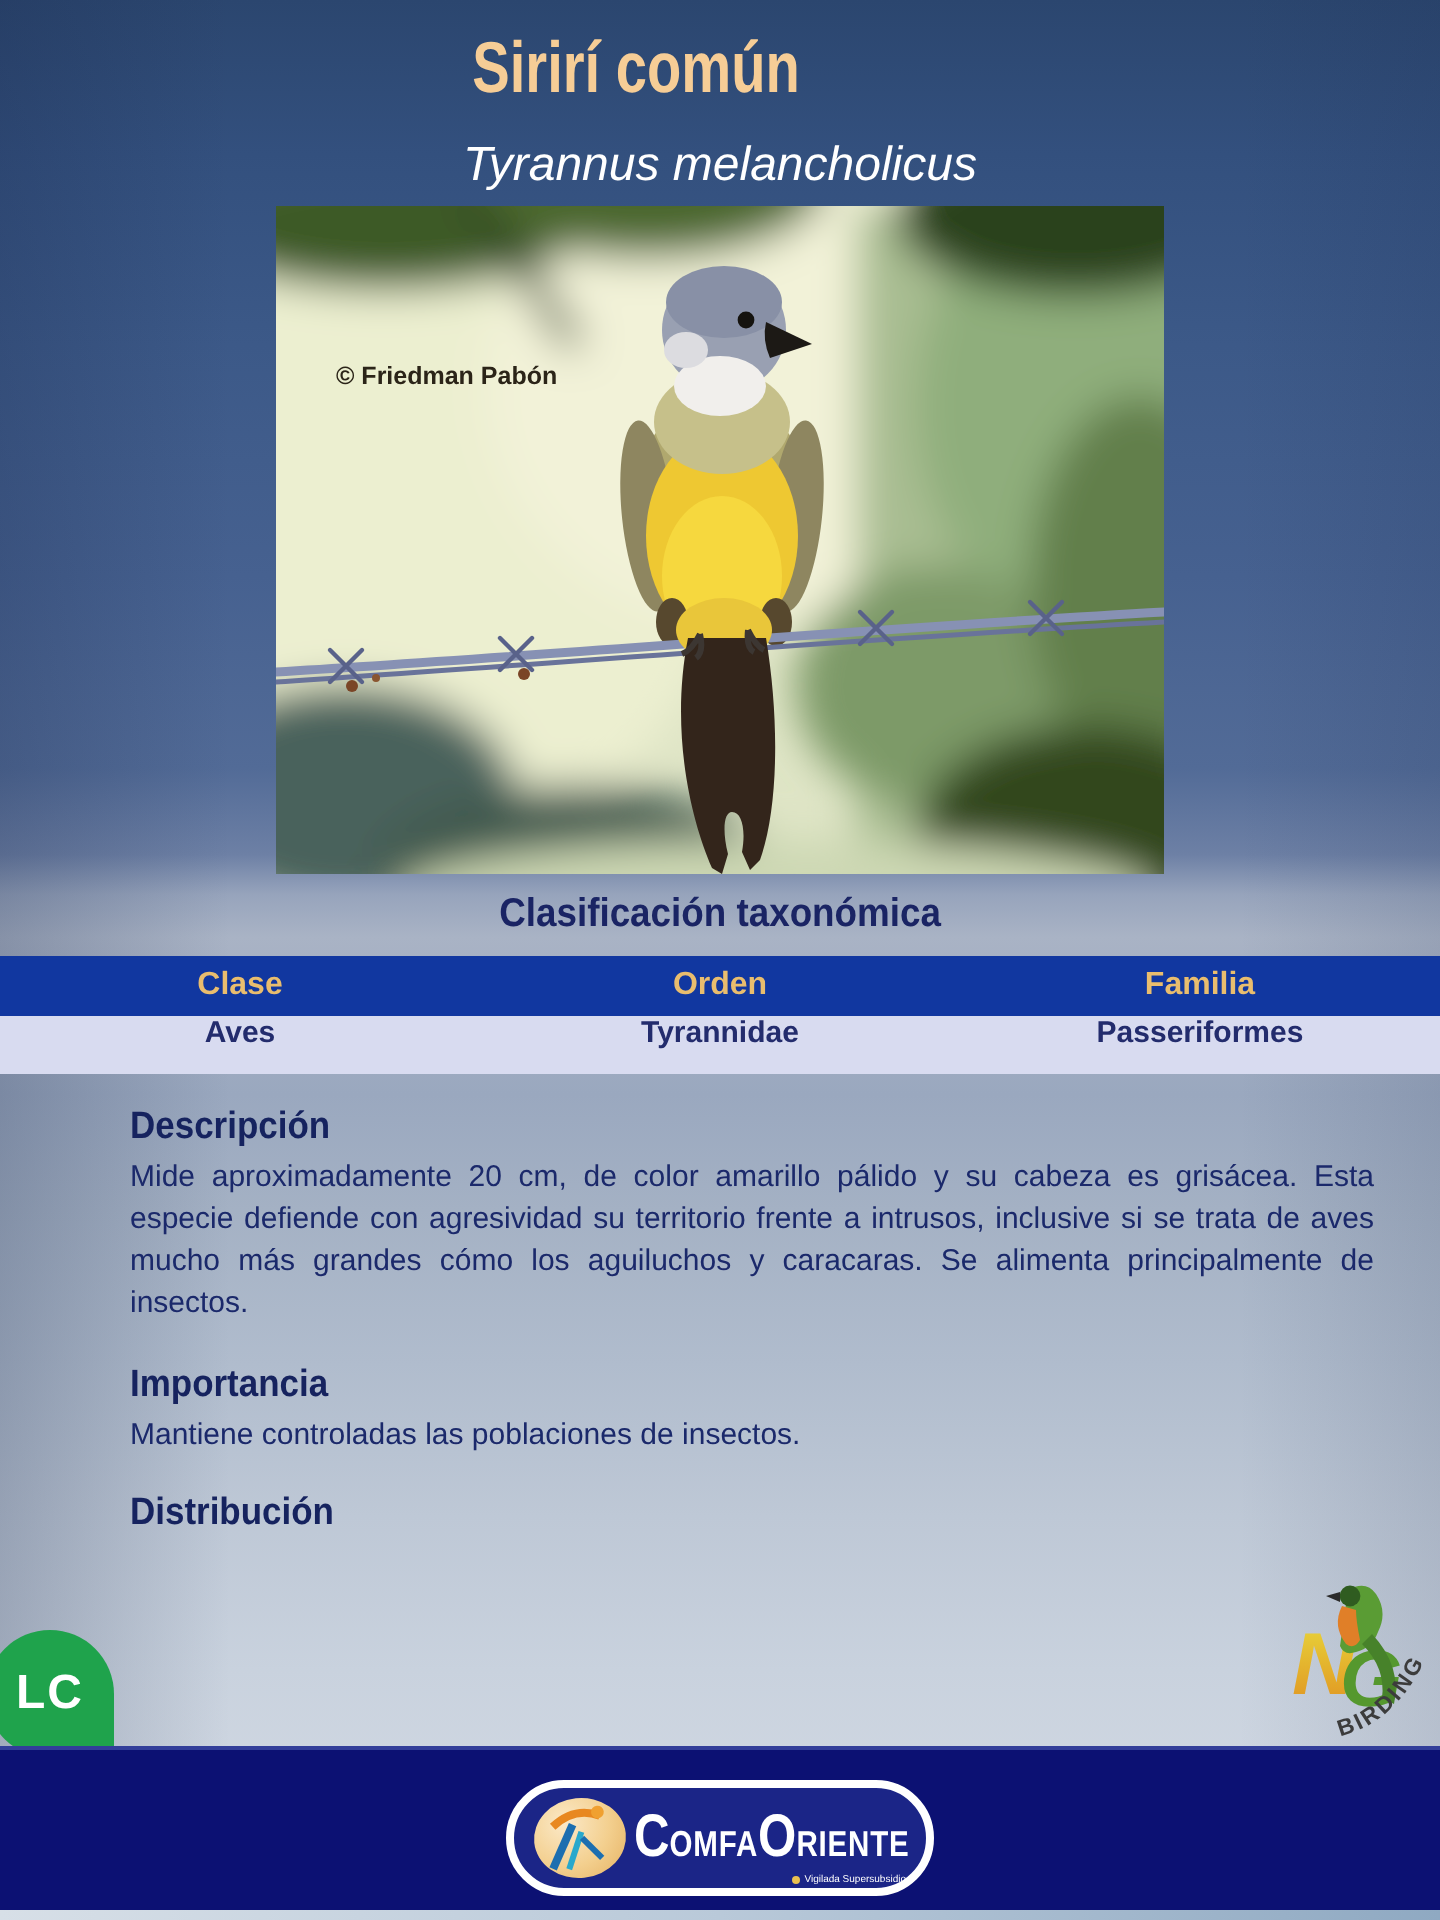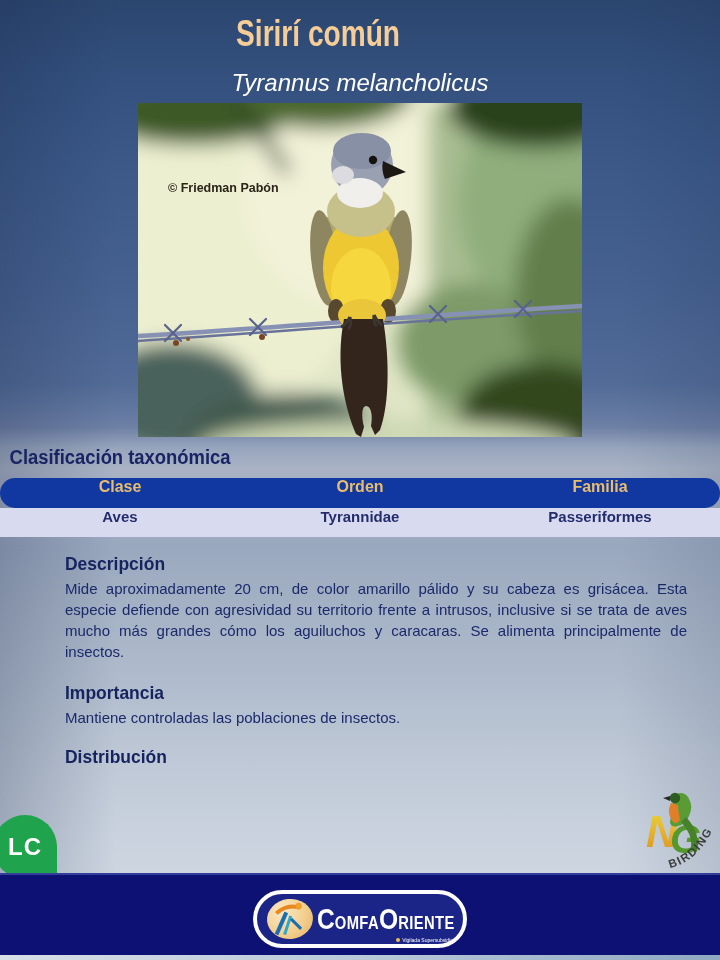--- a/index.html
+++ b/index.html
@@ -15,25 +15,25 @@
   .edge-shade{position:absolute;inset:0;pointer-events:none;
     background:linear-gradient(90deg, rgba(24,39,74,.24) 0%, rgba(24,39,74,0) 16%,
       rgba(24,39,74,0) 86%, rgba(24,39,74,.12) 100%);}
   .title{position:absolute;top:14px;left:0;width:636px;text-align:center;
     color:#f6cd96;font-size:36px;font-weight:bold;line-height:1.1;}
   .title .cond{display:inline-block;transform:scaleX(0.78);}
   .subtitle{position:absolute;top:69px;left:0;width:720px;text-align:center;
     color:#ffffff;font-size:24px;font-style:italic;}
   .photo{position:absolute;left:138px;top:103px;width:444px;height:334px;}
   .photo svg{display:block;width:100%;height:100%;}
-  .tax-heading{position:absolute;top:446px;left:0;width:720px;
+  .tax-heading{position:absolute;top:446px;left:0;width:720px;text-align:center;
     color:#1a2464;font-size:20px;font-weight:bold;}
   .tax-heading .cond{display:inline-block;transform:scaleX(0.92);}
   .tax-table{position:absolute;top:478px;left:0;width:720px;}
-  .tax-head{display:flex;height:30px;background:#1137a0;border-radius:15px;}
+  .tax-head{display:flex;height:30px;background:#1137a0;align-items:center;}
   .tax-head .cell{flex:1;text-align:center;color:#e9bd6e;font-weight:bold;font-size:16px;}
   .tax-row{display:flex;height:29px;background:#d8dbf0;font-weight:bold;}
   .tax-row .cell{flex:1;text-align:center;color:#232c6d;font-size:15px;}
   .content{position:absolute;left:65px;top:553px;width:622px;color:#1b296b;}
   .content h2{font-size:19px;line-height:22px;margin:0;color:#16235f;font-weight:bold;}
   .content h2 .cond{display:inline-block;transform:scaleX(0.92);transform-origin:left center;}
   .content p{font-size:15px;line-height:21px;margin:3px 0 0;text-align:justify;}
   .sec2 h2{margin-top:20px;} .sec3 h2{margin-top:18px;} .sec4 h2{margin-top:15px;}
   .status-line{margin-top:4px;padding-left:32px;font-size:15px;}
   .lc-badge{position:absolute;left:-7px;top:815px;width:64px;height:64px;

